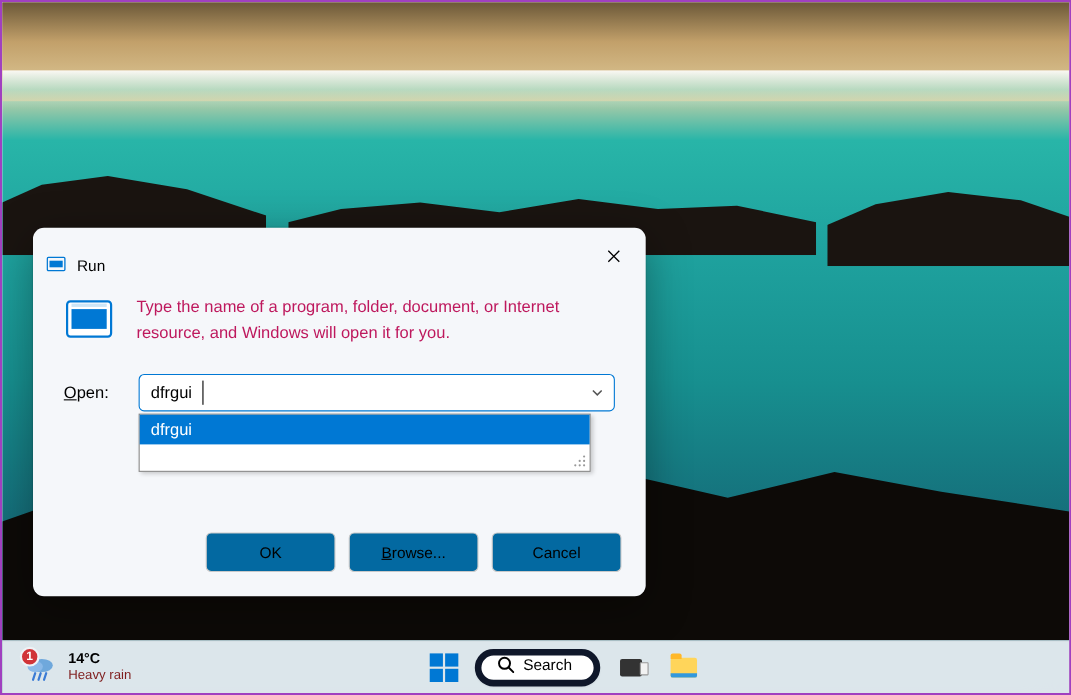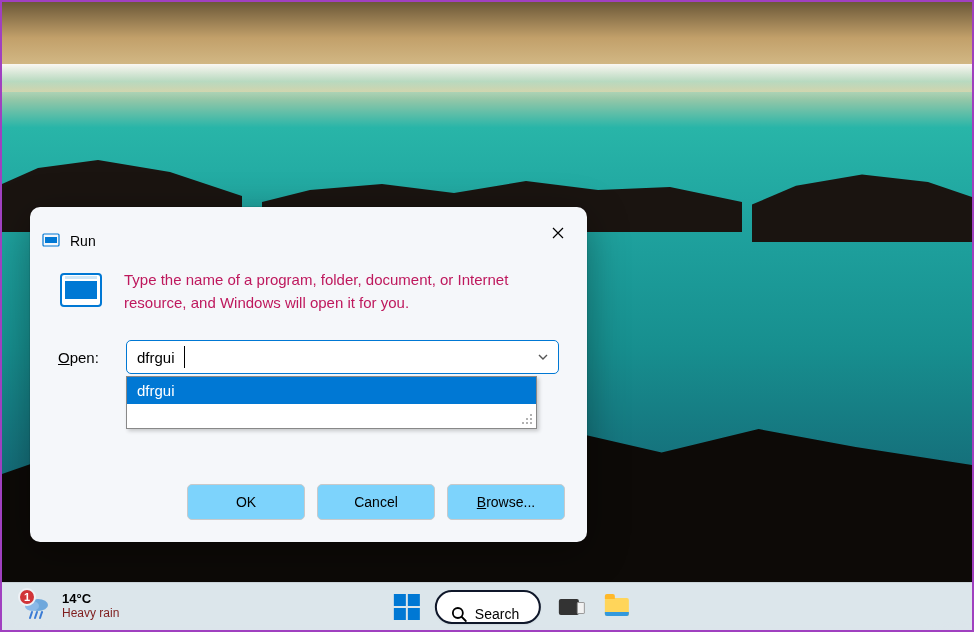--- a/index.html
+++ b/index.html
@@ -106,21 +106,21 @@
       position:absolute; right:2px; bottom:2px; width:14px; height:14px;
       color:#999;
     }
 
     .button-row {
       display:flex; justify-content:flex-end; gap:12px;
       padding: 0 22px 22px 22px;
     }
     .dlg-btn {
       width:118px; height:36px;
-      background:#7dd3fc;
+      background:#0369a1;
       border:1px solid #c9c9c9;
       border-radius:5px;
       font-size:14px;
       font-family:inherit;
       cursor:pointer;
     }
     .dlg-btn .u { text-decoration: underline; }
 
     
     .taskbar {
@@ -158,23 +158,23 @@
     .start-btn {
       width:40px; height:40px; display:flex; align-items:center; justify-content:center;
       cursor:pointer; border-radius:4px;
     }
     .win-logo {
       display:grid; grid-template-columns:12px 12px; grid-template-rows:12px 12px; gap:2px;
     }
     .win-logo div { background:#0078d4; }
 
     .search-pill {
-      display:flex; align-items:flex-end; gap:8px;
+      display:flex; align-items:flex-start; gap:8px;
       height:34px; padding:0 20px 0 14px;
-      background:#fff; border:2px solid #0f172a;
+      background:#fff; border:6px solid #0f172a;
       border-radius:17px; cursor:pointer;
       box-shadow: 0 1px 2px rgba(0,0,0,0.06);
     }
     .search-pill span { font-size:14px; color:#000; }
 
     .task-icon {
       width:40px; height:40px; display:flex; align-items:center; justify-content:center;
       cursor:pointer; border-radius:4px;
     }
     .taskview-glyph { width:20px; height:16px; background:#333; border-radius:2px; position:relative; }
@@ -247,22 +247,22 @@
               </svg>
             </div>
           </div>
         </div>
       </div>
     </div>
   </div>
 
   <div class="button-row">
     <button class="dlg-btn">OK</button>
+    <button class="dlg-btn"><span class="u">B</span><span>rowse...</span></button>
     <button class="dlg-btn">Cancel</button>
-    <button class="dlg-btn"><span class="u">B</span><span>rowse...</span></button>
   </div>
 </div>
 
 <div class="taskbar">
   <div class="weather">
     <div class="weather-icon">
       <svg width="30" height="30" viewBox="0 0 30 30">
         <ellipse cx="16" cy="13" rx="10" ry="6" fill="#6fa8dc"></ellipse>
         <ellipse cx="10" cy="14" rx="7" ry="5" fill="#8bb9e8"></ellipse>
         <line x1="10" y1="20" x2="8" y2="26" stroke="#3a7bd5" stroke-width="2" stroke-linecap="round"></line>

